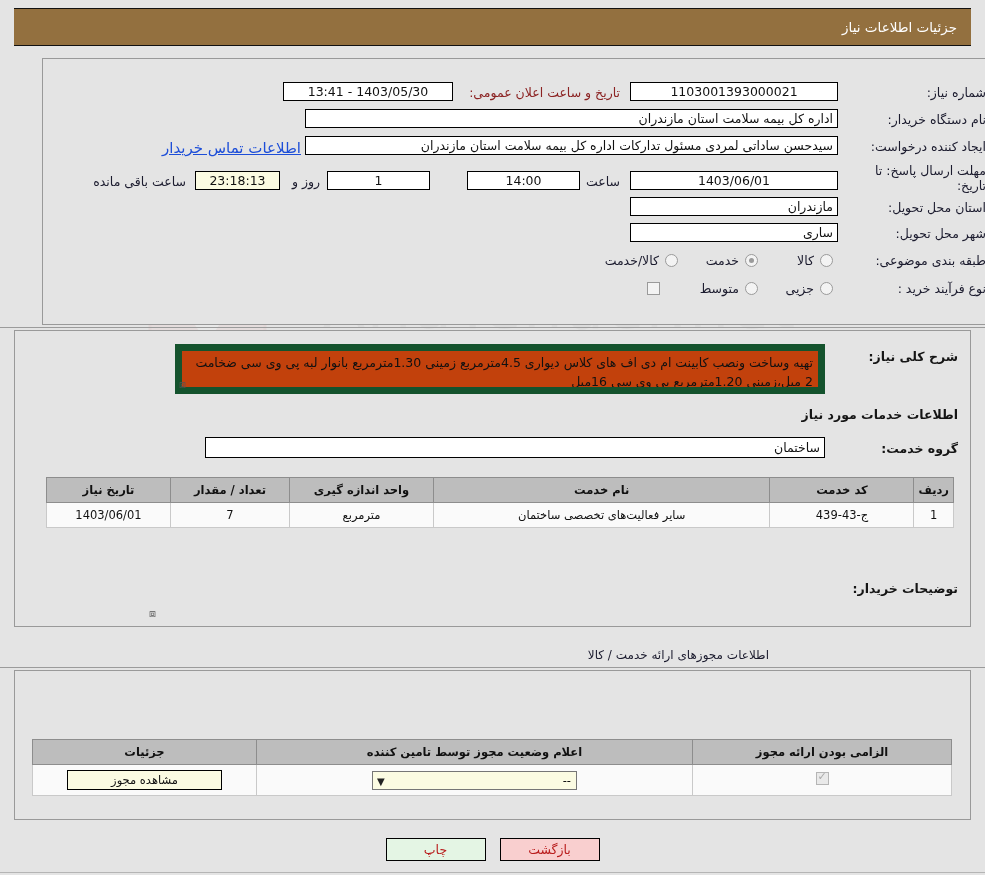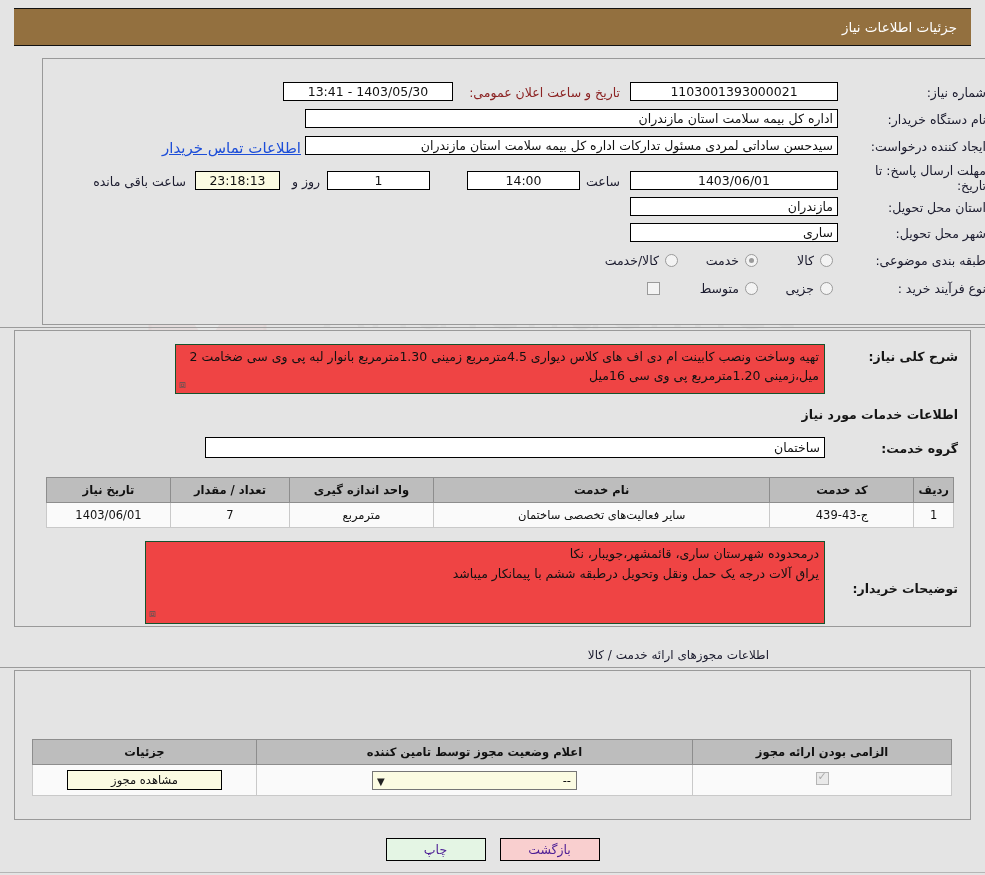--- a/index.html
+++ b/index.html
@@ -119,22 +119,22 @@
     position: absolute;
     font-size: 12.5px;
     color: #1b1b2e;
     white-space: nowrap;
   }
 
   
   .ta {
     position: absolute;
     box-sizing: border-box;
-    border: 1px solid #14532d;
-    background: #ef4444;
+    border: 7px solid #14532d;
+    background: #c2410c;
     font-size: 12.5px;
     color: #111;
     padding: 2px 5px;
     line-height: 19px;
     text-align: right;
     overflow: hidden;
     white-space: pre-line;
   }
 
   
@@ -239,21 +239,21 @@
     position: absolute;
     left: 0; top: 838px;
     width: 985px;
     display: flex;
     justify-content: center;
     gap: 14px;
   }
   .btn {
     border: 1px solid #000;
     font-size: 12.5px;
-    color: #4c1d95;
+    color: #b91c1c;
     padding: 3px 16px;
     cursor: pointer;
     min-width: 66px;
     text-align: center;
   }
   .btn.print { background: #e4f5e4; }
   .btn.back  { background: #f9cfcf; }
 
   .footline {
     position: absolute;
@@ -355,22 +355,20 @@
           <td>ج-43-439</td>
           <td>سایر فعالیت‌های تخصصی ساختمان</td>
           <td>مترمربع</td>
           <td>7</td>
           <td>1403/06/01</td>
         </tr>
       </tbody>
     </table>
 
     <span class="lbl bold" style="right:12px; top:250px;">توضیحات خریدار:</span>
-    <div class="ta" style="right:145px; top:210px; width:680px; height:83px; line-height:20px;">درمحدوده شهرستان ساری، قائمشهر،جویبار، نکا
-یراق آلات درجه یک   حمل ونقل وتحویل درطبقه ششم  با پیمانکار میباشد</div>
     <span style="position:absolute; right:814px; top:276px; font-size:11px; color:#555;">⧈</span>
   </div>
 
   <span class="section-head" style="right:216px; top:648px;">اطلاعات مجوزهای ارائه خدمت / کالا</span>
   <div class="hr" style="top:667px;"></div>
 
   <div class="panel2" style="top:670px; height:150px;">
     <table class="grid" style="right:18px; top:68px; width:920px;">
       <thead>
         <tr>

